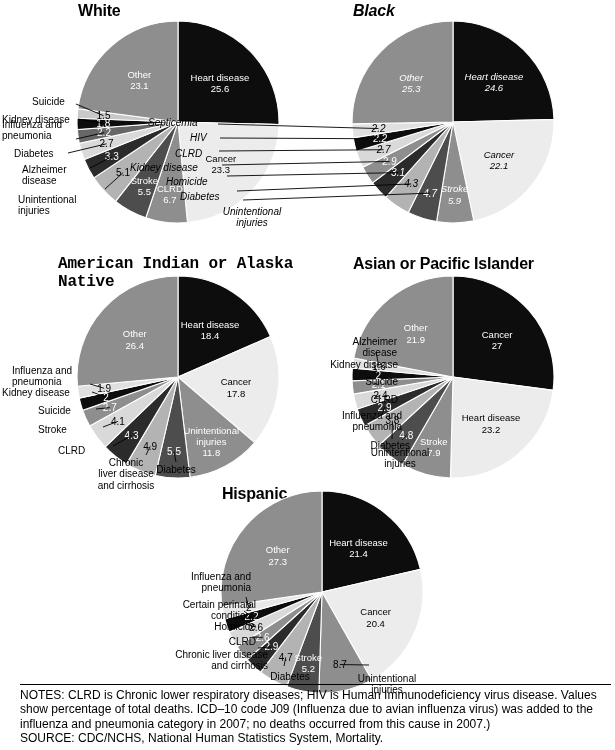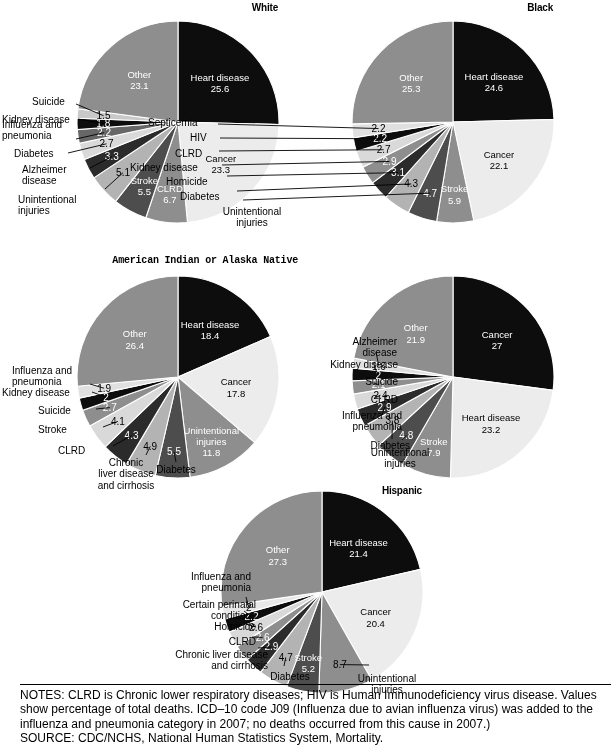--- a/index.html
+++ b/index.html
@@ -3,22 +3,22 @@
 <meta charset="utf-8">
 <style>
   html,body{margin:0;padding:0;background:#fff;}
   body{
     width:615px;height:750px;position:relative;overflow:hidden;
     font-family:"Liberation Sans", sans-serif;
     color:#000;
   }
   .chart-block{position:absolute;}
   .chart-title{
-    position:absolute;width:100%;text-align:right;
-    font-size:10px;font-weight:bold;letter-spacing:-0.2px;
+    position:absolute;width:100%;text-align:left;
+    font-size:16px;font-weight:bold;letter-spacing:-0.2px;
   }
   svg{display:block;overflow:visible;}
   .slice{stroke:#ffffff;stroke-width:1.1;}
   .in-label{font-size:9.5px;}
   .out-num{font-size:10px;}
   .out-text{font-size:10px;}
   .leader{stroke:#000;stroke-width:0.9;fill:none;}
   .footer{
     position:absolute;left:20px;right:4px;bottom:4px;
     font-size:12px;line-height:1.22;
@@ -82,21 +82,21 @@
           <text x="103.52446792964915" y="119.21806376678806" text-anchor="middle" fill="#000000" class="out-num">1.5</text>
           <text x="32" y="105" text-anchor="start" fill="#000" class="out-text">Suicide</text>
           <line x1="76" y1="104" x2="103.52446792964915" y2="115.71806376678806" class="leader"></line>
           <g>
             <text x="139.3755221514379" y="77.55722407788154" text-anchor="middle" fill="#ffffff" class="in-label">Other</text>
             <text x="139.3755221514379" y="88.95722407788155" text-anchor="middle" fill="#ffffff" class="in-label">23.1</text>
           </g>
         </g>
       </svg>
     </div>
-    <div class="chart-block" style="left: 0px; top: 0px; width: 615px; height: 750px;">
+    <div class="chart-block" style="left: 0px; top: 0px; width: 615px; height: 750px; font-style: italic;">
       <div class="chart-title" style="left: 353px; top: 2px; width: 200px;">Black</div>
       <svg width="615" height="750" viewBox="0 0 615 750" style="position: absolute; left: 0px; top: 0px; pointer-events: none;">
         <path d="M 453 122 L 453 21 A 101 101 0 0 1 553.9681031176133 119.4618603602229 Z" fill="#0d0d0d" class="slice"></path>
         <path d="M 453 122 L 553.9681031176133 119.4618603602229 A 101 101 0 0 1 473.79212348575805 220.83667133687266 Z" fill="#ececec" class="slice"></path>
         <path d="M 453 122 L 473.79212348575805 220.83667133687266 A 101 101 0 0 1 436.57364631531675 221.65528036499467 Z" fill="#8e8e8e" class="slice"></path>
         <path d="M 453 122 L 436.57364631531675 221.65528036499467 A 101 101 0 0 1 408.281418665071 212.56074471530883 Z" fill="#4d4d4d" class="slice"></path>
         <path d="M 453 122 L 408.281418665071 212.56074471530883 A 101 101 0 0 1 385.73280138914066 197.34005568784247 Z" fill="#b3b3b3" class="slice"></path>
         <path d="M 453 122 L 385.73280138914066 197.34005568784247 A 101 101 0 0 1 372.42276160660435 182.89588371059153 Z" fill="#2b2b2b" class="slice"></path>
         <path d="M 453 122 L 372.42276160660435 182.89588371059153 A 101 101 0 0 1 362.72201616072243 167.28670482509335 Z" fill="#8e8e8e" class="slice"></path>
         <path d="M 453 122 L 362.72201616072243 167.28670482509335 A 101 101 0 0 1 356.37208279255816 151.39465284965553 Z" fill="#d9d9d9" class="slice"></path>
@@ -198,20 +198,21 @@
           <text x="12" y="385.4" text-anchor="start" fill="#000" class="out-text">pneumonia</text>
           <line x1="90" y1="384" x2="104.11156500127329" y2="388.25018992901613" class="leader"></line>
           <g>
             <text x="134.73078754937757" y="337.1108666352008" text-anchor="middle" fill="#ffffff" class="in-label">Other</text>
             <text x="134.73078754937757" y="348.5108666352008" text-anchor="middle" fill="#ffffff" class="in-label">26.4</text>
           </g>
         </g>
       </svg>
     </div>
     <div class="chart-block" style="left: 0px; top: 0px; width: 615px; height: 750px;">
+      <div class="chart-title" style="left: 353px; top: 255px; width: 200px;">Asian or Pacific Islander</div>
       <svg width="615" height="750" viewBox="0 0 615 750" style="position: absolute; left: 0px; top: 0px; pointer-events: none;">
         <path d="M 453 377 L 453 276 A 101 101 0 0 1 553.1150152741857 390.34105380581195 Z" fill="#0d0d0d" class="slice"></path>
         <path d="M 453 377 L 553.1150152741857 390.34105380581195 A 101 101 0 0 1 450.45166918759486 477.96784641691903 Z" fill="#ececec" class="slice"></path>
         <path d="M 453 377 L 450.45166918759486 477.96784641691903 A 101 101 0 0 1 402.5 464.46856578222827 Z" fill="#8e8e8e" class="slice"></path>
         <path d="M 453 377 L 402.5 464.46856578222827 A 101 101 0 0 1 378.7146012315281 445.43010689608127 Z" fill="#4d4d4d" class="slice"></path>
         <path d="M 453 377 L 378.7146012315281 445.43010689608127 A 101 101 0 0 1 364.5914294293424 425.8356903263694 Z" fill="#b3b3b3" class="slice"></path>
         <path d="M 453 377 L 364.5914294293424 425.8356903263694 A 101 101 0 0 1 357.18231025041774 408.9369743565792 Z" fill="#2b2b2b" class="slice"></path>
         <path d="M 453 377 L 357.18231025041774 408.9369743565792 A 101 101 0 0 1 353.4615368002992 394.1199983598657 Z" fill="#d9d9d9" class="slice"></path>
         <path d="M 453 377 L 353.4615368002992 394.1199983598657 A 101 101 0 0 1 352.0723407635505 380.82198914848465 Z" fill="#8e8e8e" class="slice"></path>
         <path d="M 453 377 L 352.0723407635505 380.82198914848465 A 101 101 0 0 1 352.3936463219377 368.0914872394633 Z" fill="#0d0d0d" class="slice"></path>

